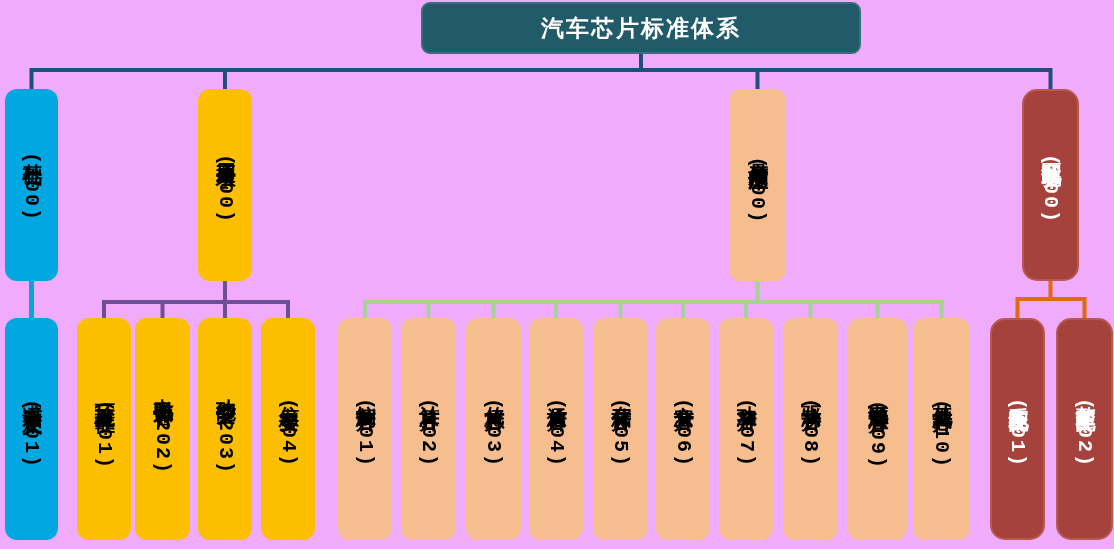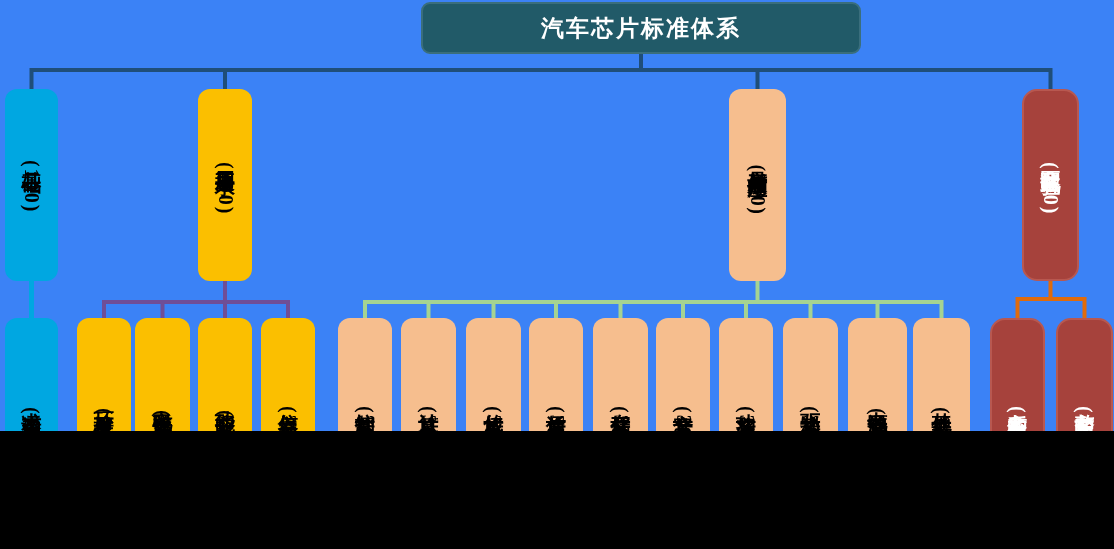--- a/index.html
+++ b/index.html
@@ -1,21 +1,21 @@
 <!DOCTYPE html>
 <html><head>
 <meta charset="utf-8">
 <style>
   html,body{margin:0;padding:0;background:#000;}
   .canvas{
     position:relative;
-    width:1114px;height:431px;
-    background:#3b82f6;
+    width:1114px;height:549px;
+    background:#f0abfc;
     overflow:hidden;
-    font-family:Liberation Serif, serif;
+    font-family:Liberation Mono, monospace;
   }
   .wires{position:absolute;left:0;top:0;width:1114px;height:549px;}
   .title{
     position:absolute;left:421px;top:2px;width:440px;height:52px;
     background:#215A68;border:2px solid #3A6E7C;border-radius:9px;
     box-sizing:border-box;
     display:flex;align-items:center;justify-content:center;
     color:#fff;font-size:23px;font-weight:bold;letter-spacing:2px;
   }
   .node{

